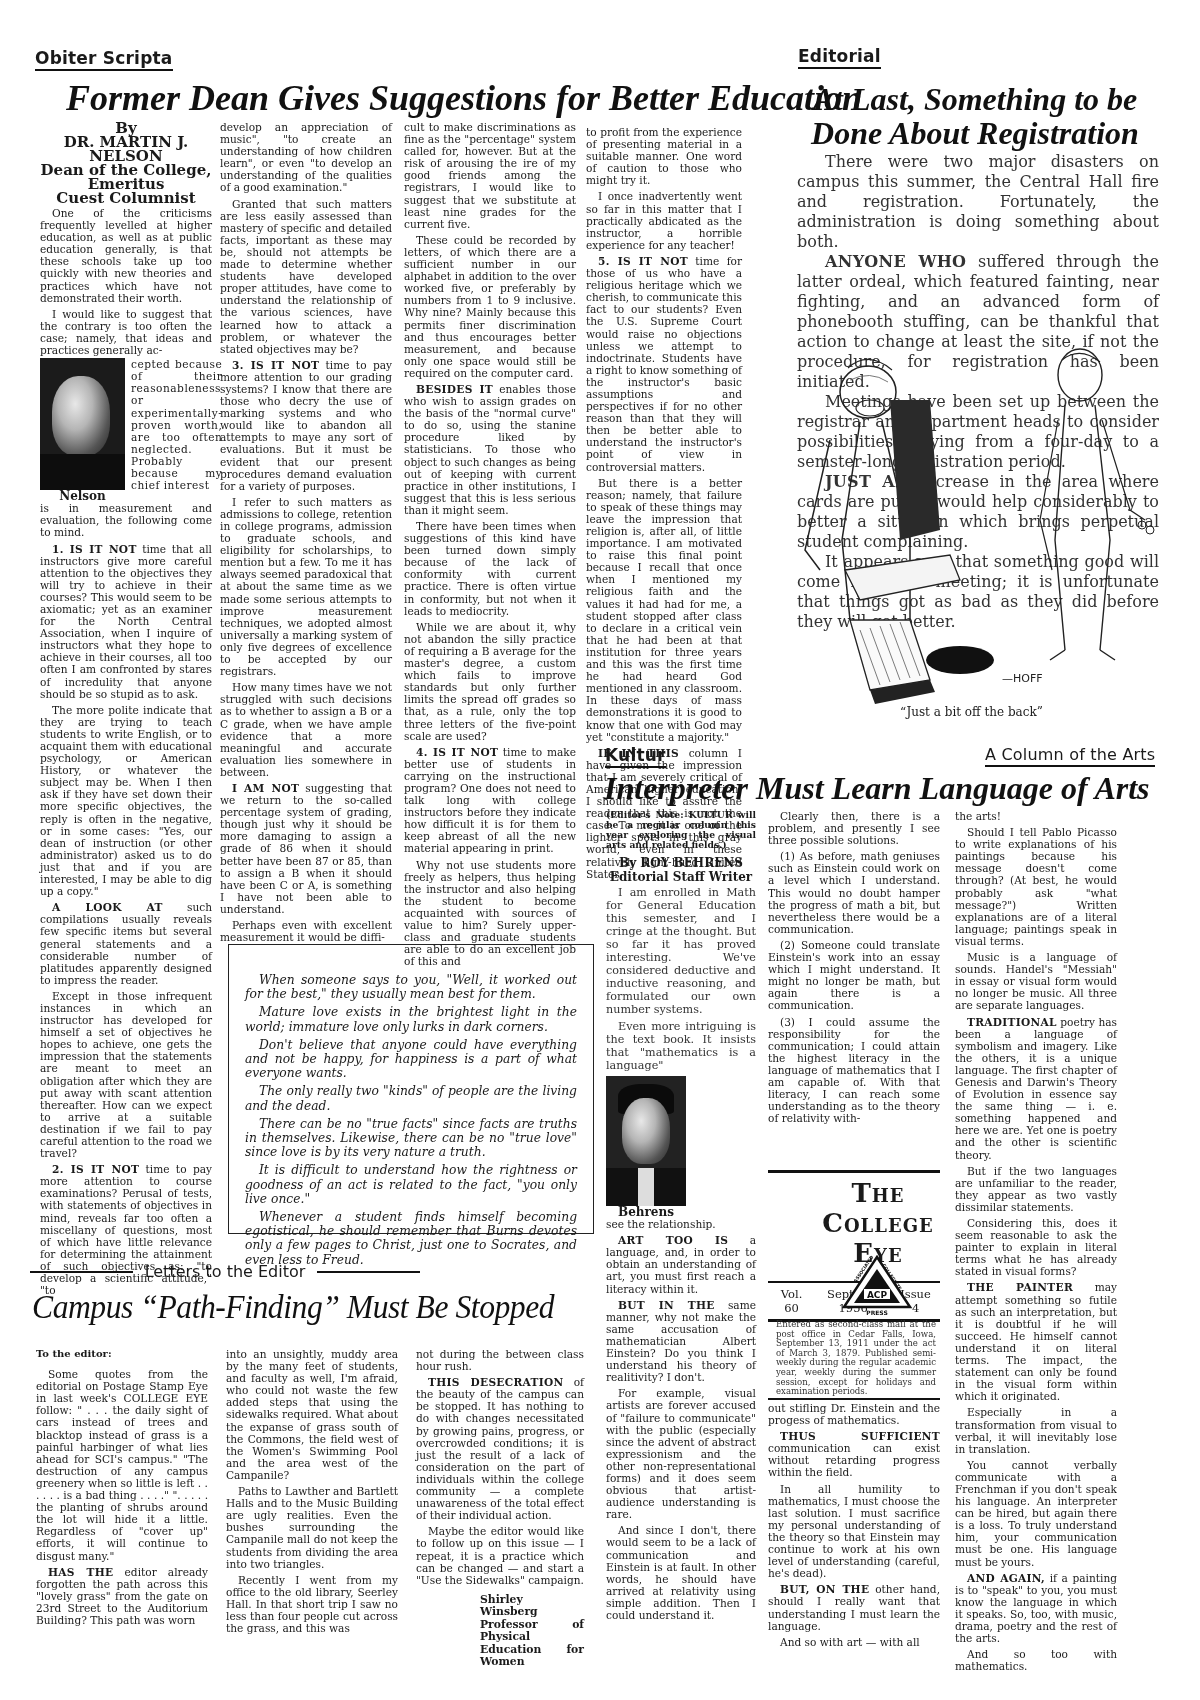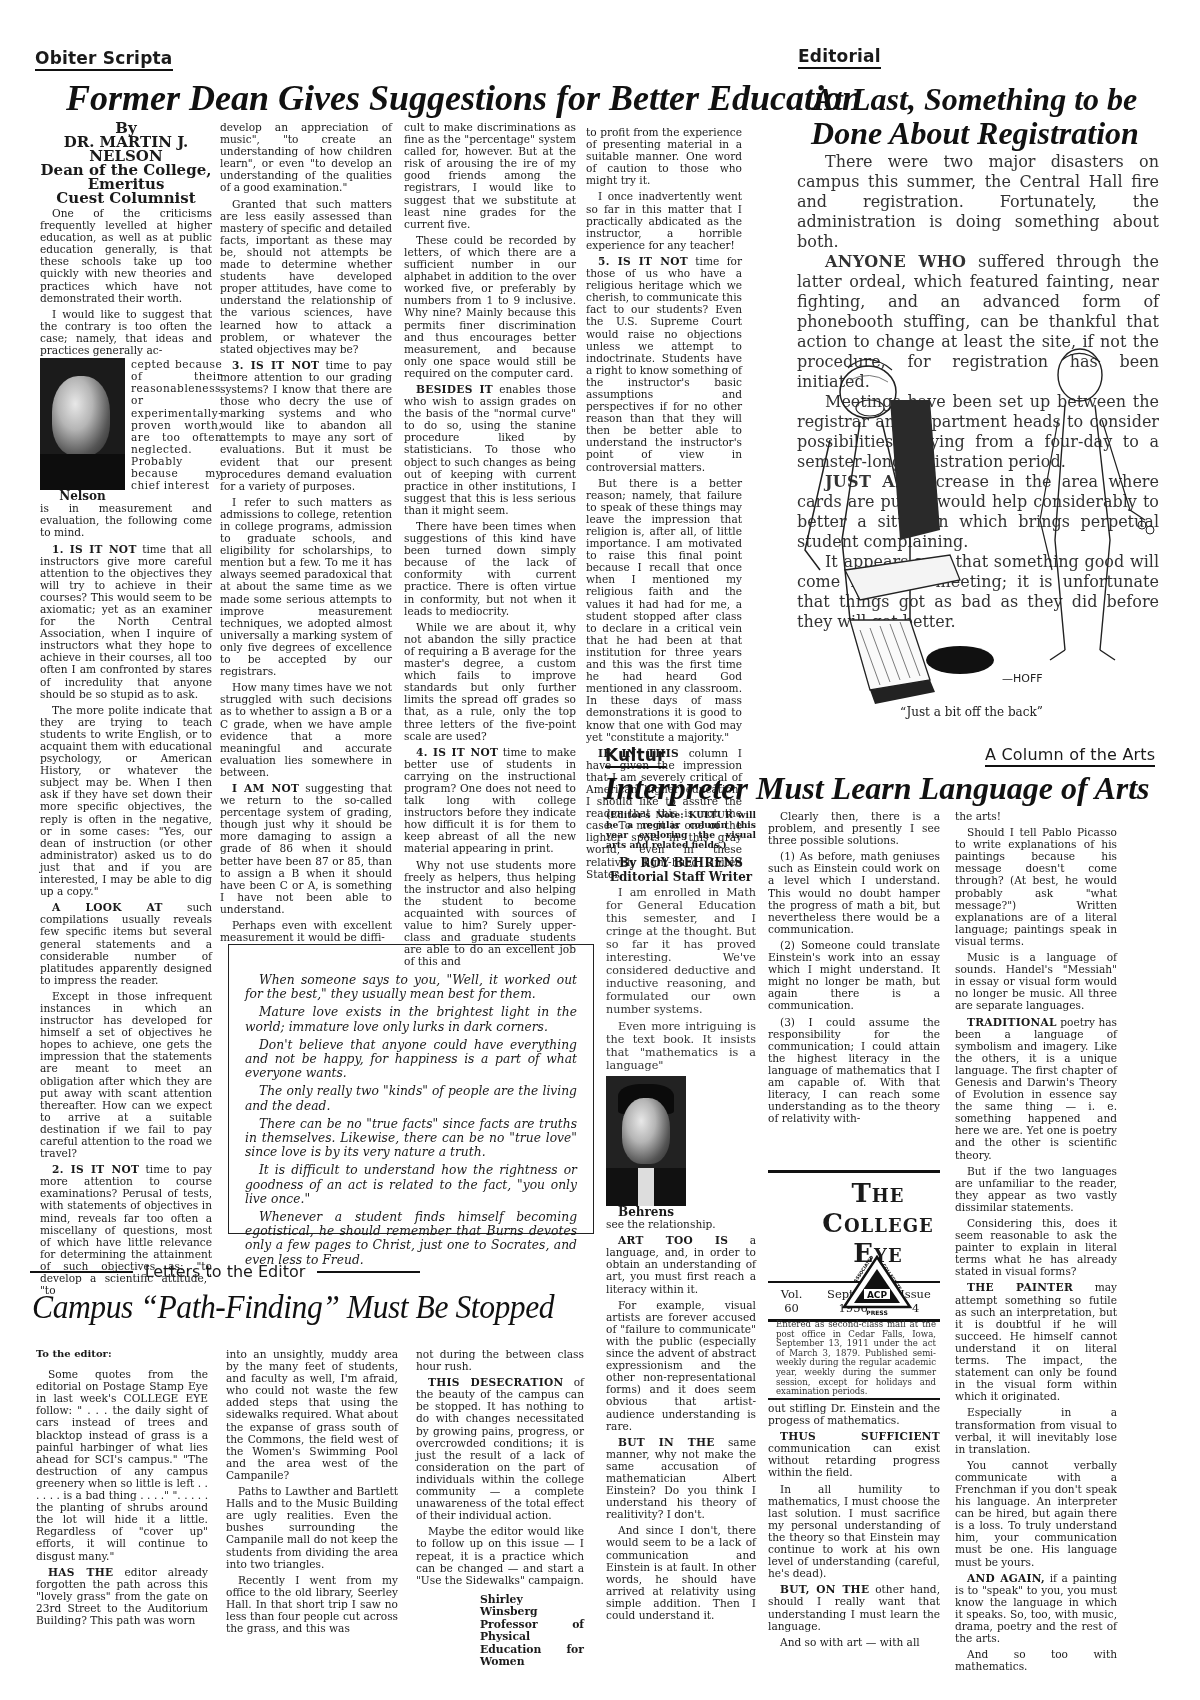--- a/index.html
+++ b/index.html
@@ -178,22 +178,22 @@
         <div class="face" style="left:16px; top:22px; width:48px; height:66px;"></div>
         <div style="position:absolute; left:0; bottom:0; width:80px; height:38px; background:#111;"></div>
         <div style="position:absolute; left:32px; bottom:0; width:16px; height:38px; background:#ddd;"></div>
       </div>
       <div class="caption">Behrens</div>
     </div>
   </div>
   <div id="kultur-col1-bottom">
       <p class="noind"><span>see the relationship.</span></p>
       <p><span class="lead">ART TOO IS</span><span> a language, and, in order to obtain an understanding of art, you must first reach a literacy within it.</span></p>
+      <p><span class="lead">BUT IN THE</span><span> same manner, why not make the same accusation of mathematician Albert Einstein? Do you think I understand his theory of realitivity? I don't.</span></p>
       <p><span>For example, visual artists are forever accused of "failure to communicate" with the public (especially since the advent of abstract expressionism and the other non-representational forms) and it does seem obvious that artist-audience understanding is rare.</span></p>
-      <p><span class="lead">BUT IN THE</span><span> same manner, why not make the same accusation of mathematician Albert Einstein? Do you think I understand his theory of realitivity? I don't.</span></p>
       <p><span>And since I don't, there would seem to be a lack of communication and Einstein is at fault. In other words, he should have arrived at relativity using simple addition. Then I could understand it.</span></p>
     </div>
 </div>
 
 <div class="col" style="left:768px; top:810px; width:172px;" id="kultur-col2-top">
     <p><span>Clearly then, there is a problem, and presently I see three possible solutions.</span></p>
     <p><span>(1) As before, math geniuses such as Einstein could work on a level which I understand. This would no doubt hamper the progress of math a bit, but nevertheless there would be a communication.</span></p>
     <p><span>(2) Someone could translate Einstein's work into an essay which I might understand. It might no longer be math, but again there is a communication.</span></p>
     <p><span>(3) I could assume the responsibility for the communication; I could attain the highest literacy in the language of mathematics that I am capable of. With that literacy, I can reach some understanding as to the theory of relativity with-</span></p>
   </div>

